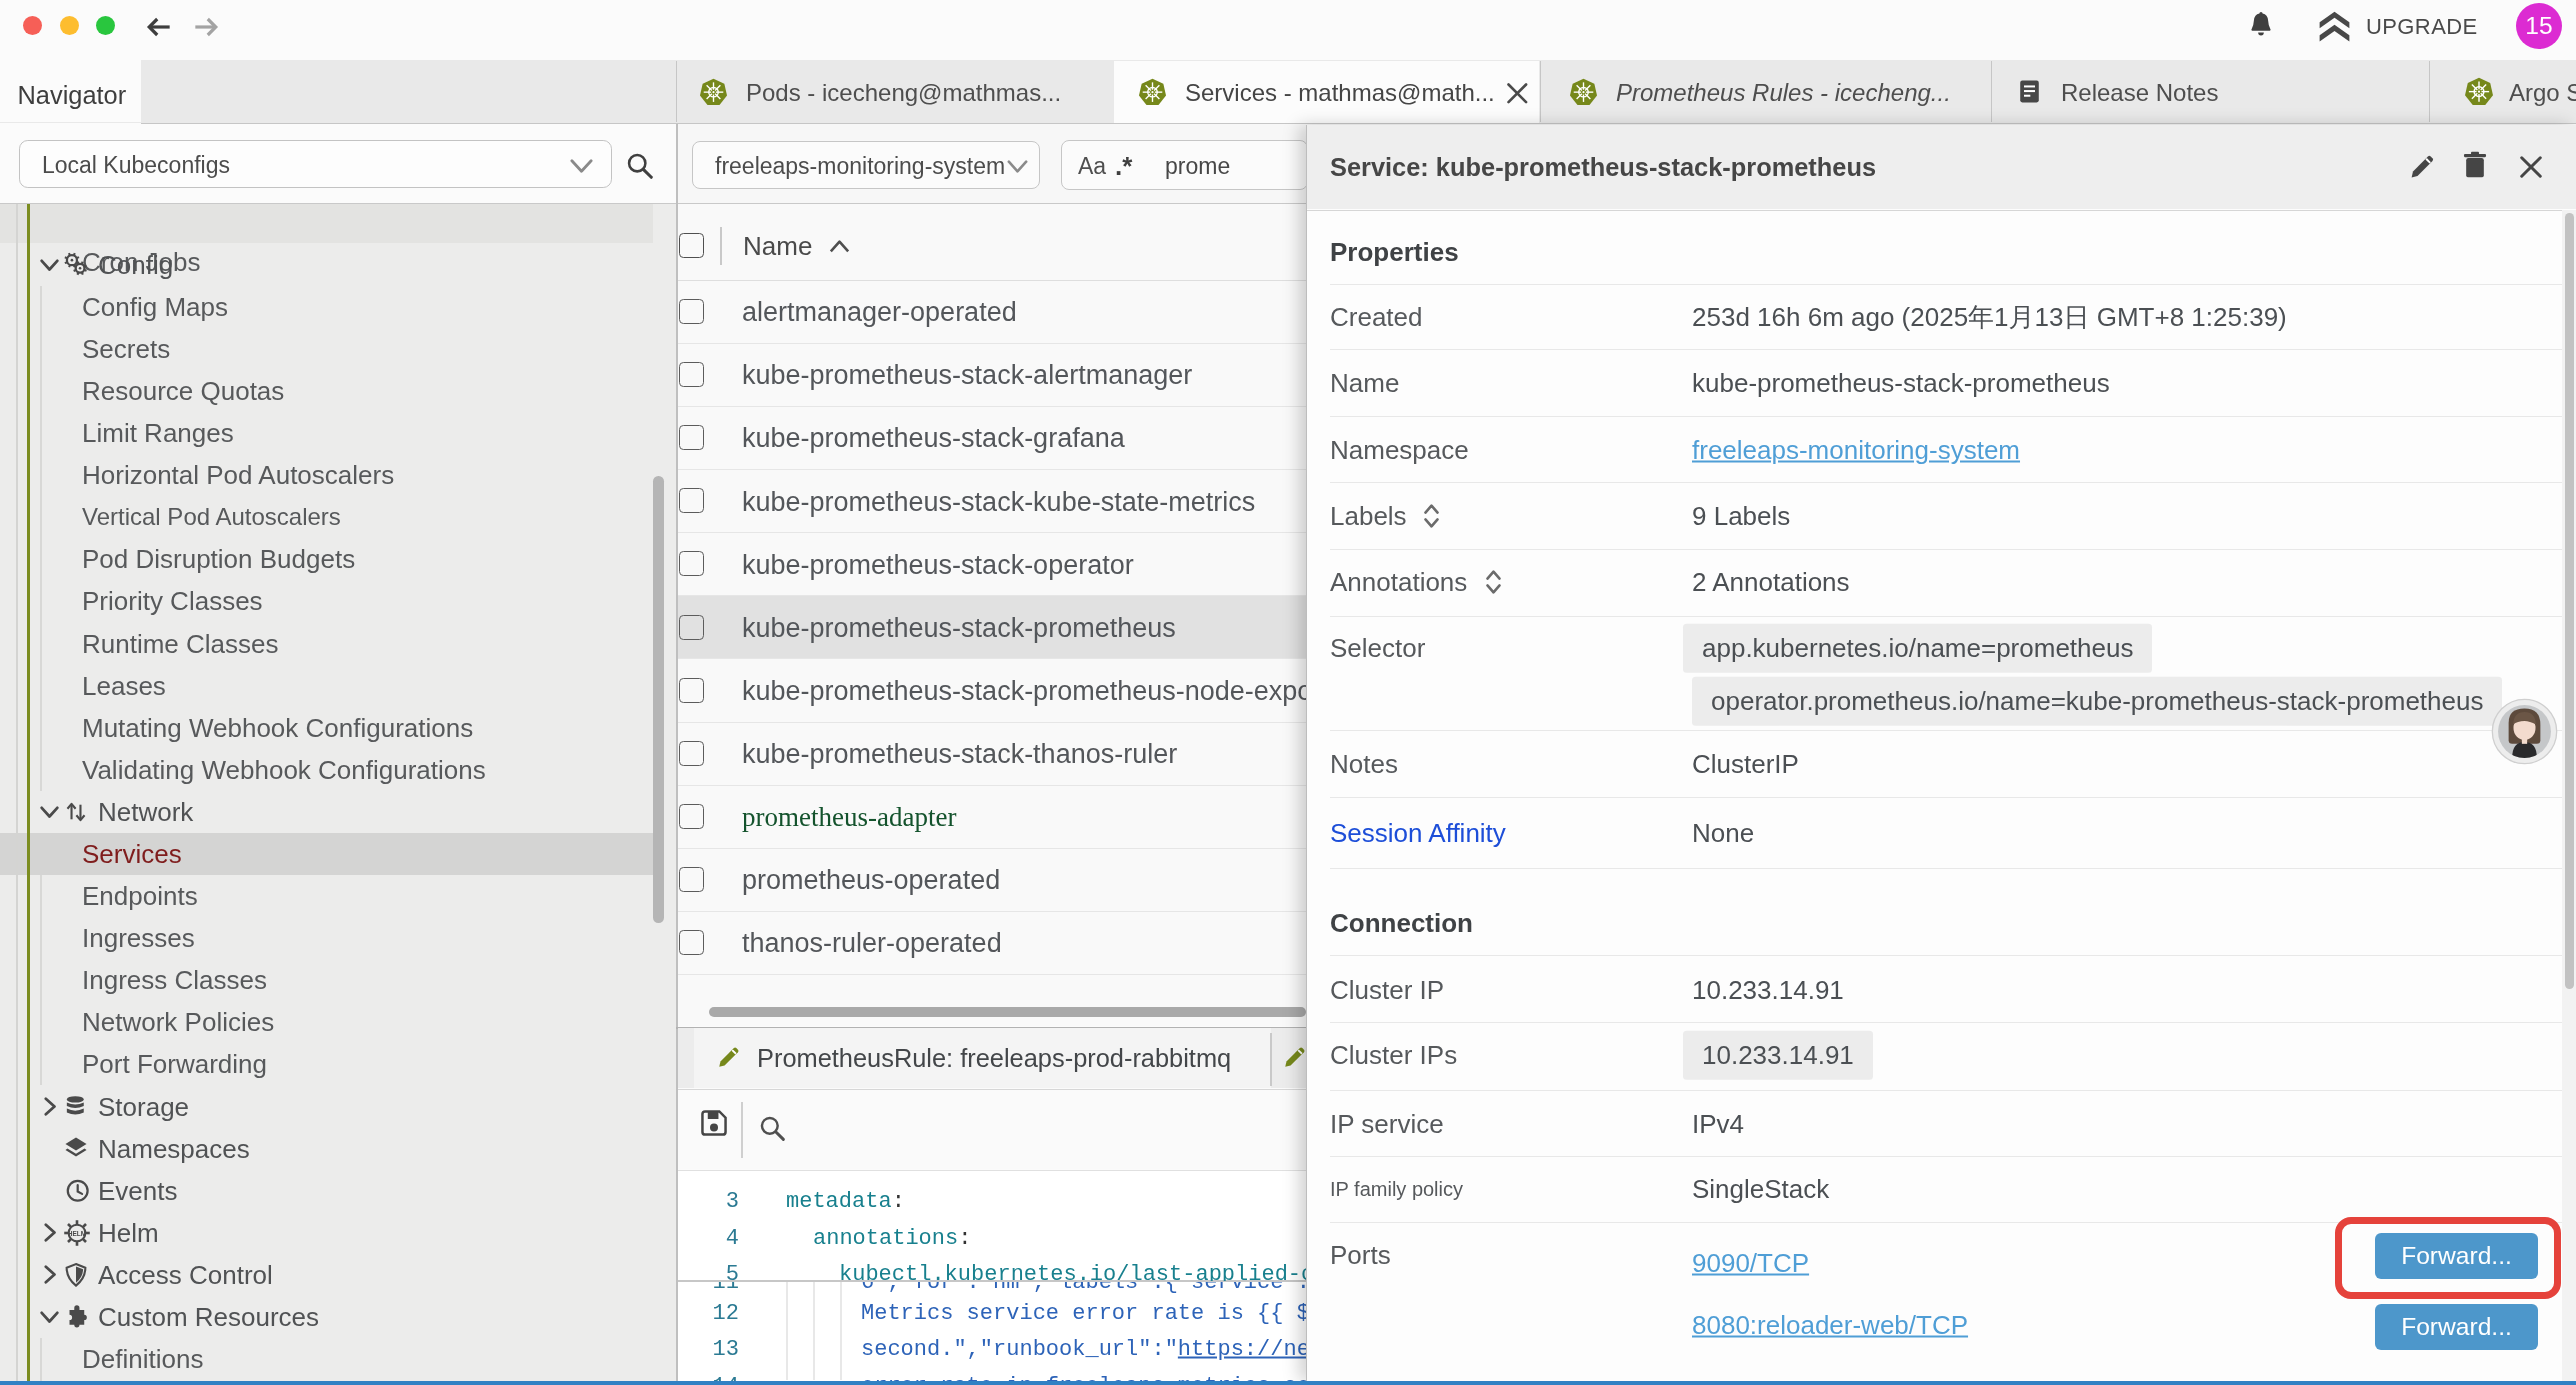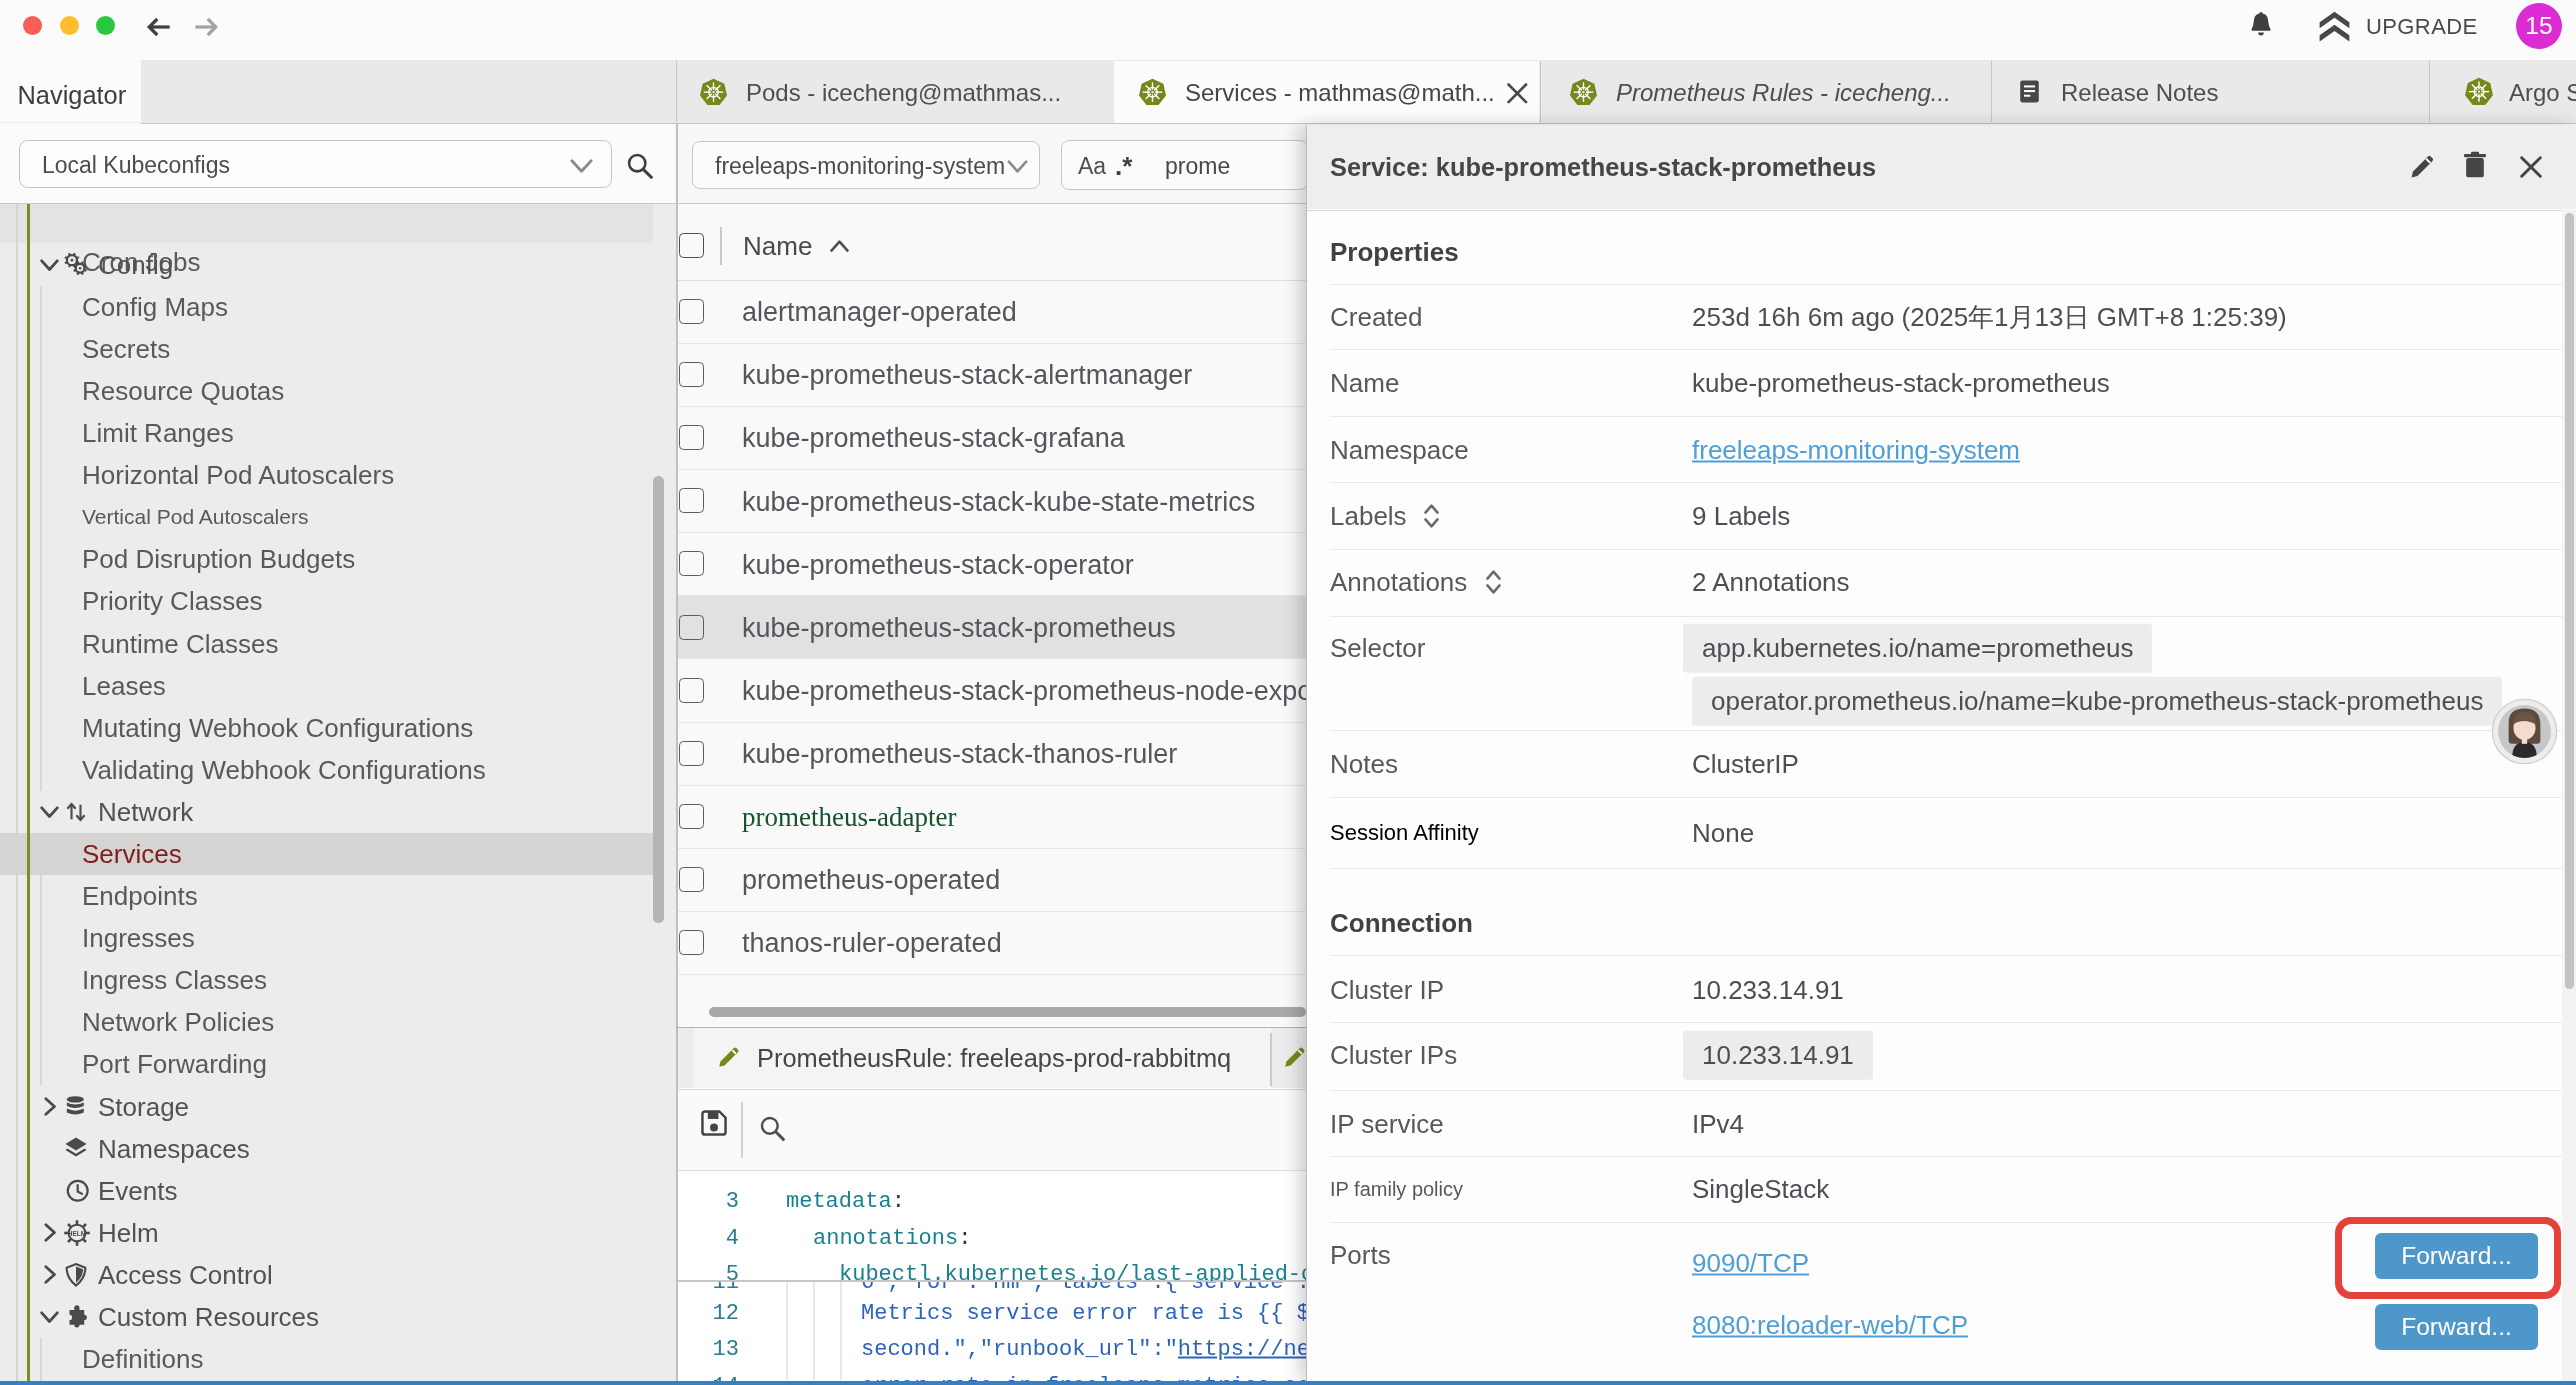--- a/index.html
+++ b/index.html
@@ -159,21 +159,21 @@
     <line x1="19.1" y1="15.5" x2="17.6" y2="12.1" stroke="#4a4a4a" stroke-width="2.6"></line>
     <line x1="22.8" y1="15.5" x2="24.2" y2="12.0" stroke="#4a4a4a" stroke-width="2.6"></line>
     <line x1="25.5" y1="18.1" x2="28.9" y2="16.6" stroke="#4a4a4a" stroke-width="2.6"></line>
   </svg>
 <div style="position:absolute;left:98px;top:265px;transform:translateY(-50%);font-family:'Liberation Sans',sans-serif;font-size:26px;font-weight:400;color:#505254;white-space:pre;">Config</div>
 <div style="position:absolute;left:82px;top:307px;transform:translateY(-50%);font-family:'Liberation Sans',sans-serif;font-size:26px;font-weight:400;color:#57595b;white-space:pre;">Config Maps</div>
 <div style="position:absolute;left:82px;top:349px;transform:translateY(-50%);font-family:'Liberation Sans',sans-serif;font-size:26px;font-weight:400;color:#57595b;white-space:pre;">Secrets</div>
 <div style="position:absolute;left:82px;top:391px;transform:translateY(-50%);font-family:'Liberation Sans',sans-serif;font-size:26px;font-weight:400;color:#57595b;white-space:pre;">Resource Quotas</div>
 <div style="position:absolute;left:82px;top:433px;transform:translateY(-50%);font-family:'Liberation Sans',sans-serif;font-size:26px;font-weight:400;color:#57595b;white-space:pre;">Limit Ranges</div>
 <div style="position:absolute;left:82px;top:475px;transform:translateY(-50%);font-family:'Liberation Sans',sans-serif;font-size:26px;font-weight:400;color:#57595b;white-space:pre;">Horizontal Pod Autoscalers</div>
-<div style="position:absolute;left:82px;top:517px;transform:translateY(-50%);font-family:'Liberation Sans',sans-serif;font-size:21px;font-weight:400;color:#57595b;white-space:pre;">Vertical Pod Autoscalers</div>
+<div style="position:absolute;left:82px;top:517px;transform:translateY(-50%);font-family:'Liberation Sans',sans-serif;font-size:24px;font-weight:400;color:#57595b;white-space:pre;">Vertical Pod Autoscalers</div>
 <div style="position:absolute;left:82px;top:559px;transform:translateY(-50%);font-family:'Liberation Sans',sans-serif;font-size:26px;font-weight:400;color:#57595b;white-space:pre;">Pod Disruption Budgets</div>
 <div style="position:absolute;left:82px;top:601px;transform:translateY(-50%);font-family:'Liberation Sans',sans-serif;font-size:26px;font-weight:400;color:#57595b;white-space:pre;">Priority Classes</div>
 <div style="position:absolute;left:82px;top:644px;transform:translateY(-50%);font-family:'Liberation Sans',sans-serif;font-size:26px;font-weight:400;color:#57595b;white-space:pre;">Runtime Classes</div>
 <div style="position:absolute;left:82px;top:686px;transform:translateY(-50%);font-family:'Liberation Sans',sans-serif;font-size:26px;font-weight:400;color:#57595b;white-space:pre;">Leases</div>
 <div style="position:absolute;left:82px;top:728px;transform:translateY(-50%);font-family:'Liberation Sans',sans-serif;font-size:26px;font-weight:400;color:#57595b;white-space:pre;">Mutating Webhook Configurations</div>
 <div style="position:absolute;left:82px;top:770px;transform:translateY(-50%);font-family:'Liberation Sans',sans-serif;font-size:26px;font-weight:400;color:#57595b;white-space:pre;">Validating Webhook Configurations</div>
 <svg style="position:absolute;left:40px;top:806px" width="19" height="12.3" viewBox="0 0 22 14">
     <polyline points="2,2 11.0,12 20,2" fill="none" stroke="#4a4a4a" stroke-width="3.2" stroke-linecap="round" stroke-linejoin="round"></polyline>
   </svg>
 <svg style="position:absolute;left:63px;top:799px" width="26" height="26" viewBox="0 0 31 32">
@@ -382,21 +382,21 @@
 <svg style="position:absolute;left:1484px;top:567px" width="19" height="30" viewBox="0 0 22 34">
     <polyline points="4,13 11,5 18,13" fill="none" stroke="#6b6b6b" stroke-width="3" stroke-linejoin="round" stroke-linecap="round"></polyline>
     <polyline points="4,21 11,29 18,21" fill="none" stroke="#6b6b6b" stroke-width="3" stroke-linejoin="round" stroke-linecap="round"></polyline>
   </svg>
 <div style="position:absolute;left:1692px;top:582px;transform:translateY(-50%);font-family:'Liberation Sans',sans-serif;font-size:26px;font-weight:400;color:#4b4f53;white-space:pre;">2 Annotations</div>
 <div style="position:absolute;left:1330px;top:648px;transform:translateY(-50%);font-family:'Liberation Sans',sans-serif;font-size:26px;font-weight:400;color:#56595c;white-space:pre;">Selector</div>
 <div style="position:absolute;left:1683px;top:648px;transform:translateY(-50%);background:#ececec;border-radius:3.5px;padding:8.8px 19px;font-family:'Liberation Sans',sans-serif;font-size:26px;color:#4b4f53;white-space:pre">app.kubernetes.io/name=prometheus</div>
 <div style="position:absolute;left:1692px;top:701px;transform:translateY(-50%);background:#ececec;border-radius:3.5px;padding:8.8px 19px;font-family:'Liberation Sans',sans-serif;font-size:26px;color:#4b4f53;white-space:pre">operator.prometheus.io/name=kube-prometheus-stack-prometheus</div>
 <div style="position:absolute;left:1330px;top:764px;transform:translateY(-50%);font-family:'Liberation Sans',sans-serif;font-size:26px;font-weight:400;color:#56595c;white-space:pre;">Notes</div>
 <div style="position:absolute;left:1692px;top:764px;transform:translateY(-50%);font-family:'Liberation Sans',sans-serif;font-size:26px;font-weight:400;color:#4b4f53;white-space:pre;">ClusterIP</div>
-<div style="position:absolute;left:1330px;top:833px;transform:translateY(-50%);font-family:'Liberation Sans',sans-serif;font-size:22px;font-weight:400;color:#000000;white-space:pre;">Session Affinity</div>
+<div style="position:absolute;left:1330px;top:833px;transform:translateY(-50%);font-family:'Liberation Sans',sans-serif;font-size:26px;font-weight:400;color:#1d4ed8;white-space:pre;">Session Affinity</div>
 <div style="position:absolute;left:1692px;top:833px;transform:translateY(-50%);font-family:'Liberation Sans',sans-serif;font-size:26px;font-weight:400;color:#4b4f53;white-space:pre;">None</div>
 <div style="position:absolute;left:1330px;top:923px;transform:translateY(-50%);font-family:'Liberation Sans',sans-serif;font-size:26px;font-weight:700;color:#3f4245;white-space:pre;">Connection</div>
 <div style="position:absolute;left:1330px;top:955px;width:1232px;height:0.9px;background:#e8e8e8;"></div>
 <div style="position:absolute;left:1330px;top:1022px;width:1232px;height:0.9px;background:#e8e8e8;"></div>
 <div style="position:absolute;left:1330px;top:1090px;width:1232px;height:0.9px;background:#e8e8e8;"></div>
 <div style="position:absolute;left:1330px;top:1156px;width:1232px;height:0.9px;background:#e8e8e8;"></div>
 <div style="position:absolute;left:1330px;top:1222px;width:1232px;height:0.9px;background:#e8e8e8;"></div>
 <div style="position:absolute;left:1330px;top:990px;transform:translateY(-50%);font-family:'Liberation Sans',sans-serif;font-size:26px;font-weight:400;color:#56595c;white-space:pre;">Cluster IP</div>
 <div style="position:absolute;left:1692px;top:990px;transform:translateY(-50%);font-family:'Liberation Sans',sans-serif;font-size:26px;font-weight:400;color:#4b4f53;white-space:pre;">10.233.14.91</div>
 <div style="position:absolute;left:1330px;top:1055px;transform:translateY(-50%);font-family:'Liberation Sans',sans-serif;font-size:26px;font-weight:400;color:#56595c;white-space:pre;">Cluster IPs</div>

